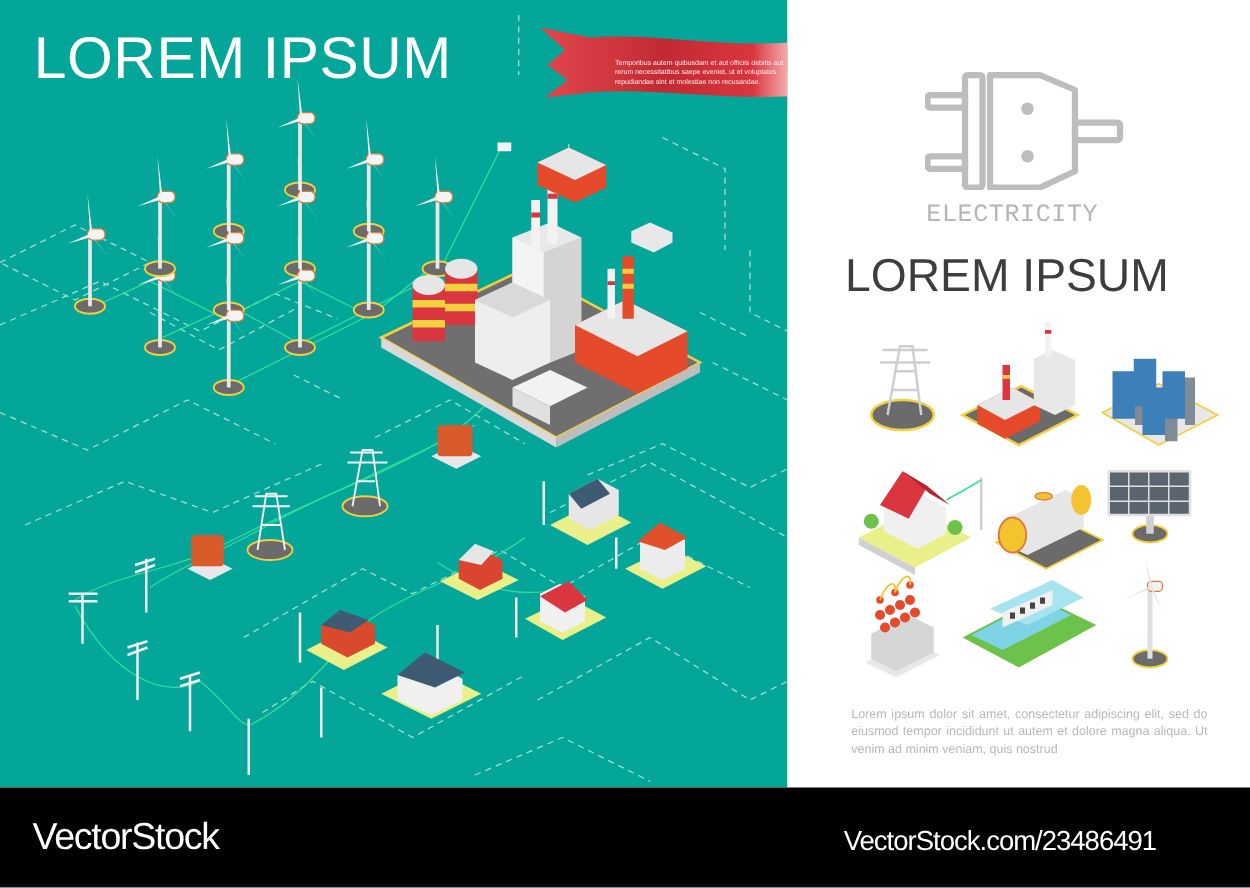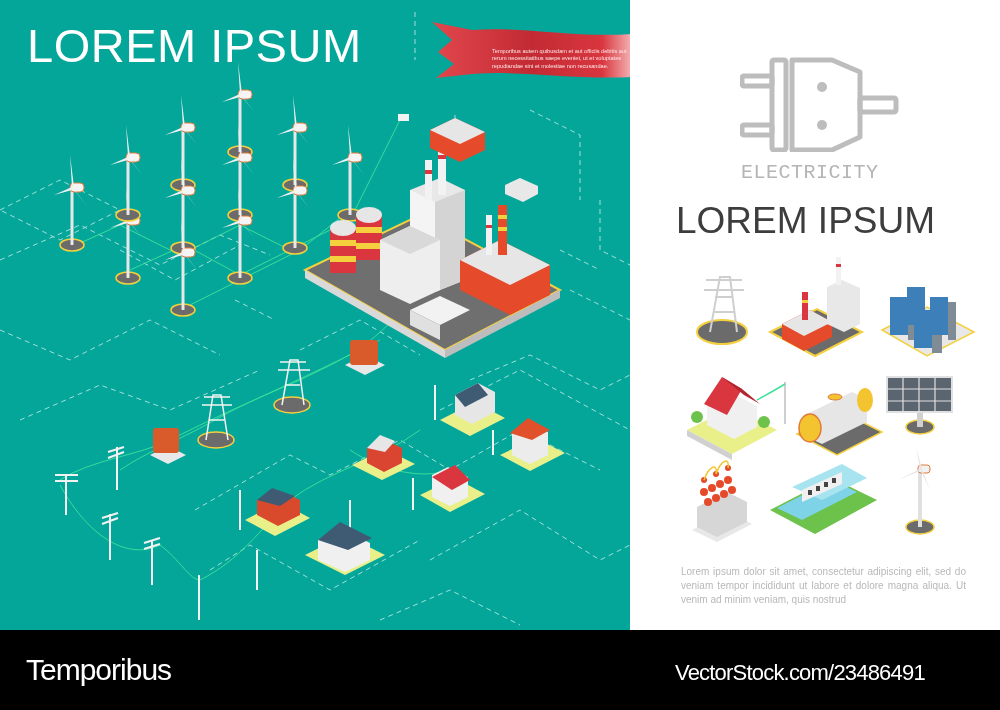--- a/index.html
+++ b/index.html
@@ -371,17 +371,17 @@
   </g>
 
   <g>
     <ellipse cx="238" cy="275" rx="14" ry="7" fill="#6b6b6b" stroke="#f4d03f" stroke-width="1.5"></ellipse>
     <rect x="236" y="220" width="4" height="55" fill="#e0e0e0"></rect>
     <rect x="236" y="213" width="12" height="8" rx="3" fill="#f2f2f2" stroke="#e07a3a" stroke-width="1"></rect>
     <path d="M238 217 L234 195 L240 217 Z M238 217 L216 228 L238 219 Z M238 217 L248 238 L240 217 Z" fill="#e6e6e6"></path>
   </g>
 </svg>
 
-<div class="body-text">Lorem ipsum dolor sit amet, consectetur adipiscing elit, sed do veniam tempor incididunt ut labore et dolore magna aliqua. Ut venim ad minim veniam, quis nostrud</div>
+<div class="body-text">Lorem ipsum dolor sit amet, consectetur adipiscing elit, sed do eiusmod tempor incididunt ut autem et dolore magna aliqua. Ut venim ad minim veniam, quis nostrud</div>
 
 <div class="footer"></div>
-<div class="footer-brand">Temporibus</div>
+<div class="footer-brand">VectorStock</div>
 <div class="footer-id">VectorStock.com/23486491</div>
 
 </body></html>

